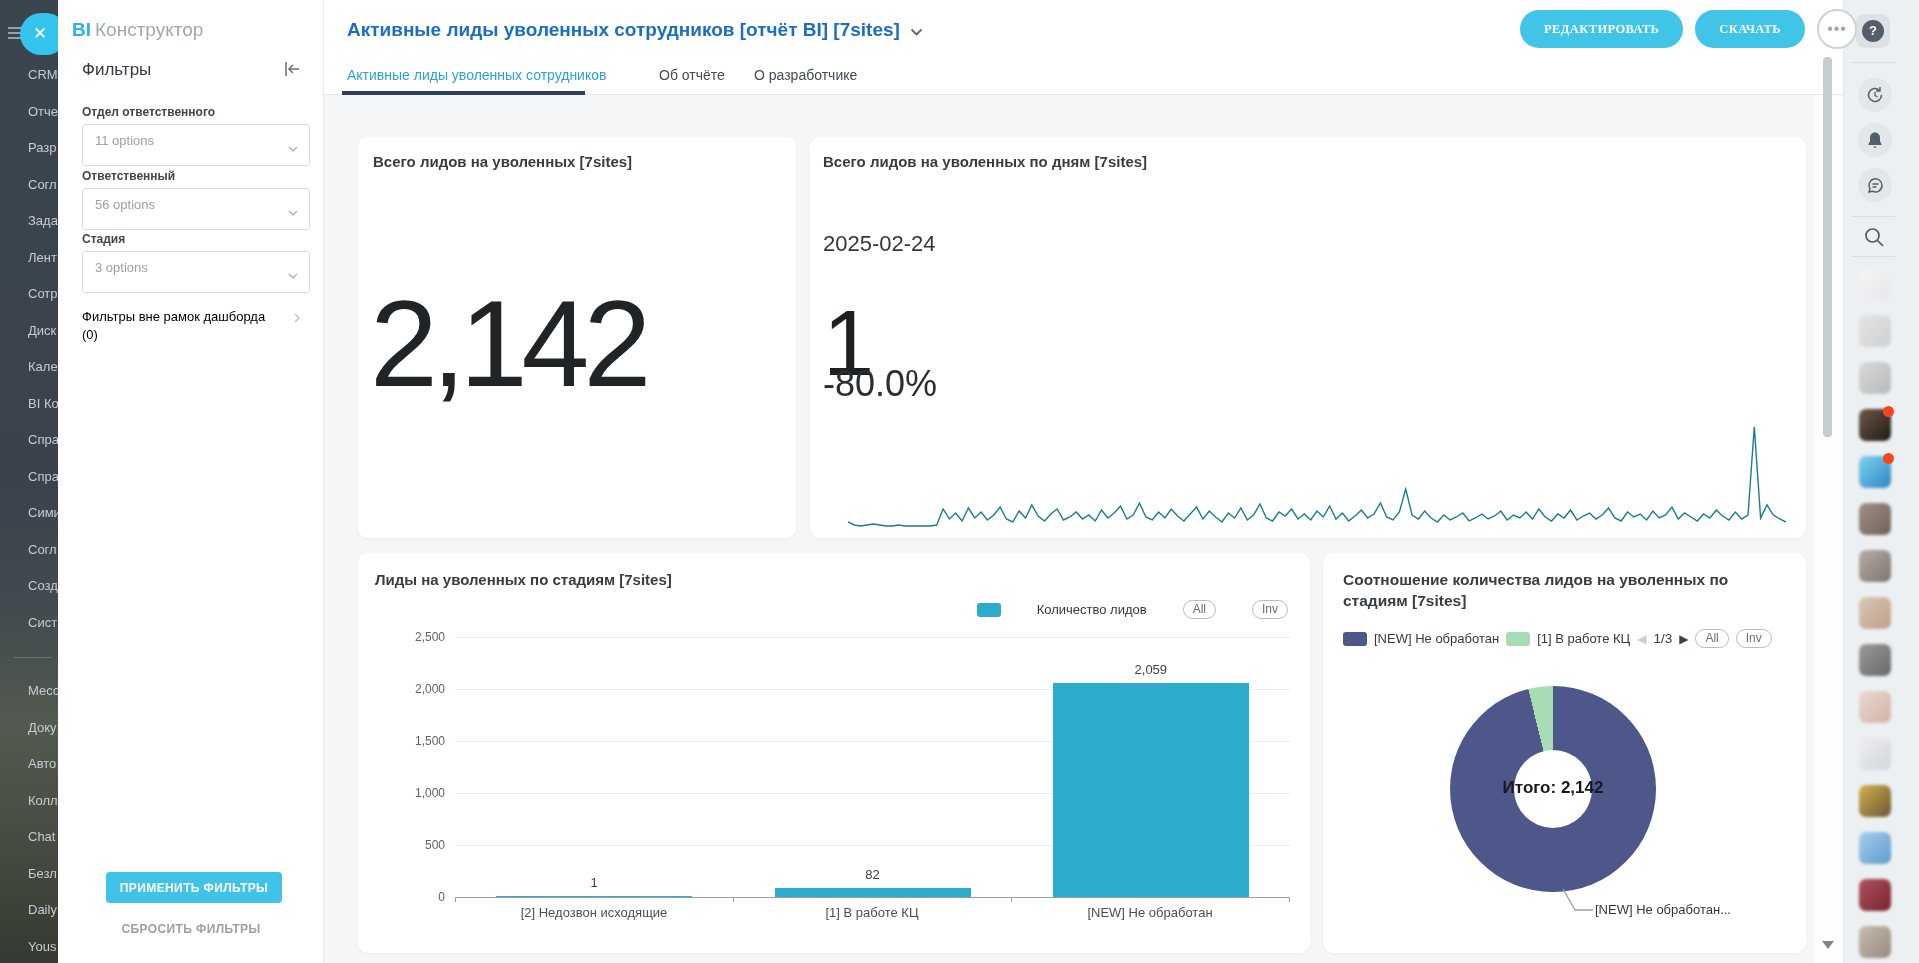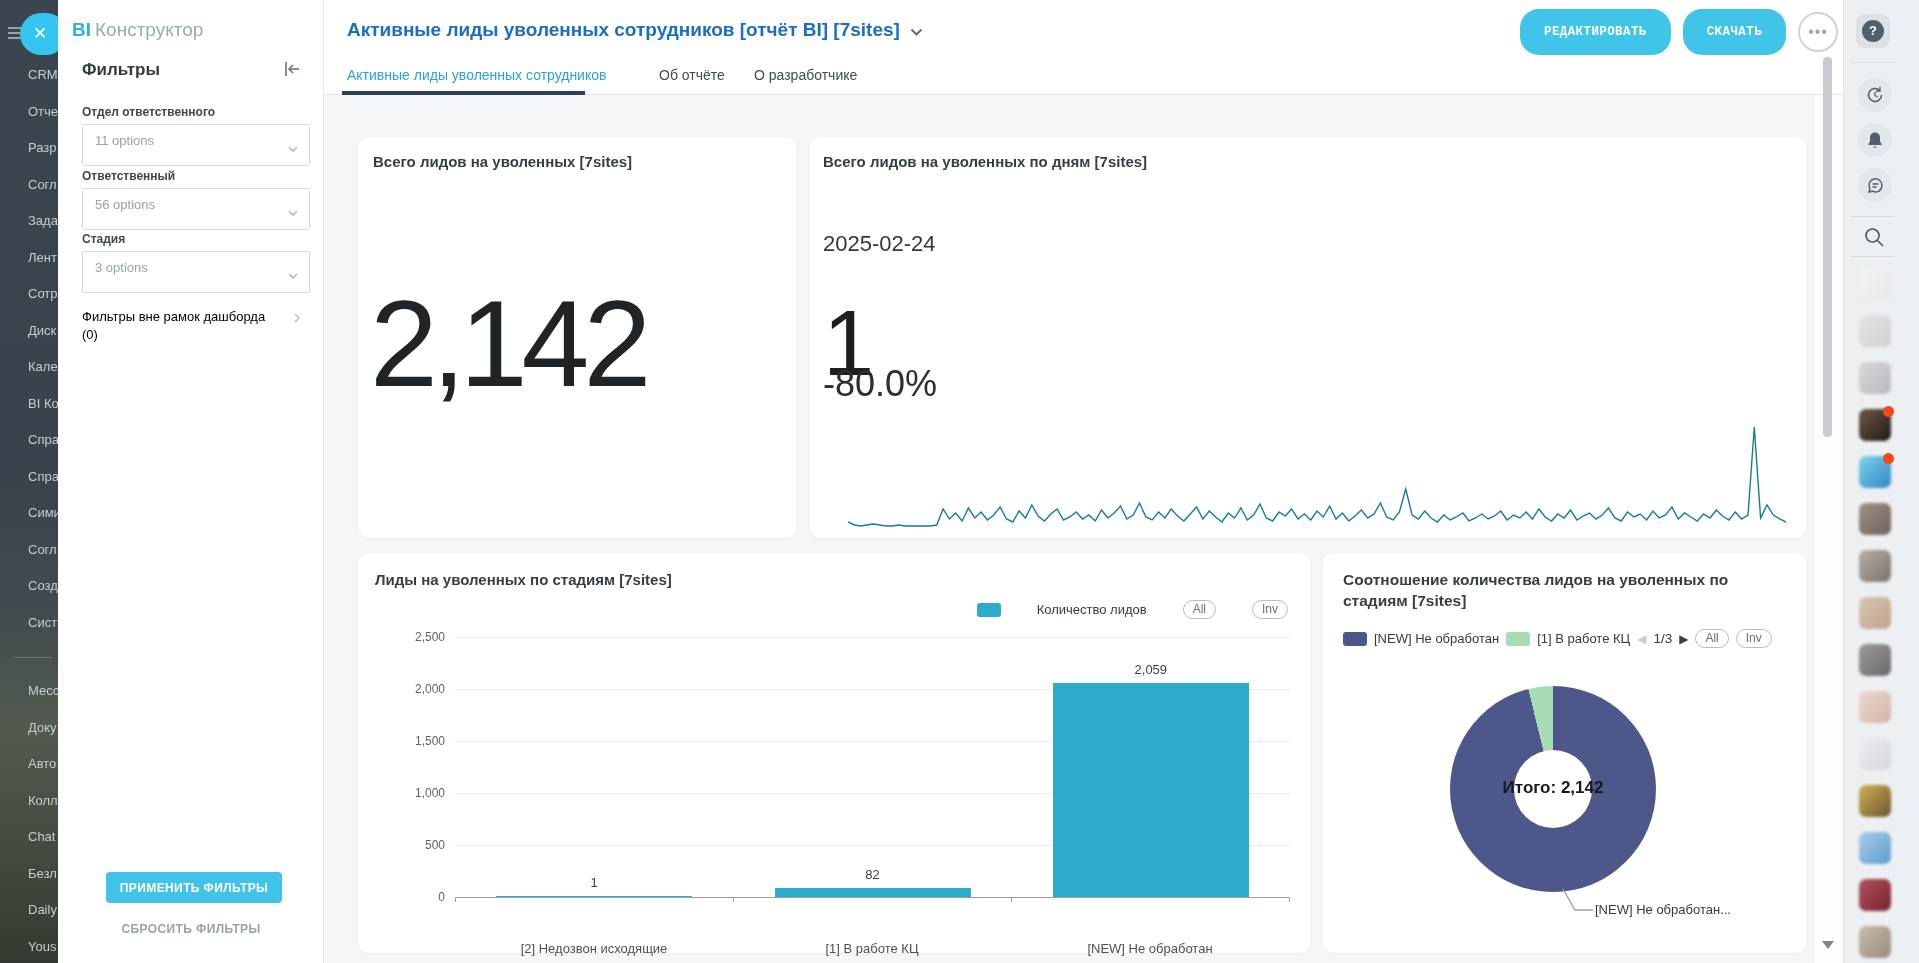--- a/index.html
+++ b/index.html
@@ -19,40 +19,40 @@
   .dark-nav.bottom { top:684px; }
   .dark-nav .nav-item { color:#c6ccd2; font-size:13px; line-height:14.5px; white-space:nowrap; width:34px; overflow:hidden; }
   .dark-divider { position:absolute; left:14px; top:657px; width:38px; height:1px; background:#6d746c; }
 
   
   .filter-panel { position:absolute; left:58px; top:0; width:266px; height:963px; background:#fff; z-index:2;
     border-right:1px solid #e8ebee; }
   .logo { position:absolute; left:14px; top:19px; font-size:19px; }
   .logo .bi { color:#2cb2e8; font-weight:700; }
   .logo .rest { color:#9ea8b1; font-weight:400; margin-left:4px; }
-  .filters-title { position:absolute; left:24px; top:60px; font-size:17px; font-weight:700; color:#333a41; }
+  .filters-title { position:absolute; left:24px; top:60px; font-size:17px; font-weight:400; color:#333a41; }
   .collapse-btn { position:absolute; right:22px; top:60px; width:18px; height:18px; color:#6b7680; }
   .f-label { position:absolute; left:24px; font-size:12px; font-weight:700; color:#3f4650; }
   .f-select { position:absolute; left:24px; width:228px; height:42px; border:1px solid #d6dbe0; border-radius:3px;
     background:#fff; font-size:13px; color:#9ba1a8; line-height:31px; padding-left:12px; }
   .f-select .chev { position:absolute; right:10px; top:10px; width:12px; height:12px; color:#aab1b8; }
   .outside { position:absolute; left:24px; top:308px; width:206px; font-size:13px; color:#000000; line-height:18px; }
   .outside-chev { position:absolute; right:20px; top:310px; width:12px; height:12px; color:#b9bfc6; }
   .apply-btn { position:absolute; left:48px; top:872px; width:176px; height:31px; border:none; border-radius:4px;
     background:#3fc3e8; color:#fff; font-size:12px; font-weight:700; letter-spacing:.4px; font-family:inherit; cursor:pointer; }
   .reset-btn { position:absolute; left:0; top:922px; width:266px; text-align:center; font-size:12px; font-weight:700;
     letter-spacing:.4px; color:#9aa1a8; background:none; border:none; font-family:inherit; cursor:pointer; }
 
   
   .topbar { position:absolute; left:324px; top:0; width:1519px; height:57px; background:#fff; z-index:1; }
   .page-title { position:absolute; left:23px; top:17px; font-size:19px; font-weight:600; color:#1b6ec2; display:flex; align-items:center; gap:10px; }
   .title-chev { color:#5a6470; margin-top:3px; }
   .actions { position:absolute; left:1520px; top:9px; z-index:3; display:flex; align-items:center; gap:12px; }
-  .pill-btn { height:46px; border:none; border-radius:19px; background:#40c4e8; color:#fff; font-size:12.5px;
-    font-weight:700; letter-spacing:.4px; padding:8px 24px; font-family:Liberation Mono, monospace; cursor:pointer; }
+  .pill-btn { height:38px; border:none; border-radius:19px; background:#40c4e8; color:#fff; font-size:12.5px;
+    font-weight:700; letter-spacing:.4px; padding:8px 24px; font-family:Liberation Serif, serif; cursor:pointer; }
   .dots-btn { width:40px; height:40px; border-radius:50%; border:2px solid #cdd3d8; background:#fff; color:#a0a6ac;
     font-size:16px; letter-spacing:1px; line-height:34px; text-align:center; cursor:pointer; }
   .tabsrow { position:absolute; left:324px; top:57px; width:1519px; height:38px; background:#fff;
     border-bottom:1px solid #e5e8eb; z-index:1; }
   .tab { position:absolute; top:10px; font-size:14px; color:#424a54; cursor:pointer; }
   .tab.active { color:#29a3d8; }
   .tab-underline { position:absolute; left:18px; bottom:-1px; top:auto; height:4px; width:243px; background:#2e405e; }
 
   
   .card { position:absolute; background:#fff; border-radius:10px; box-shadow:0 1px 3px rgba(50,60,70,.05); }
@@ -73,21 +73,21 @@
   #card-bar .legend-row { top:47px; right:22px;gap:36px; }
   .swatch { width:24px; height:14px; border-radius:3px; }
   .pill-toggle { border:1px solid #b6bcc3; border-radius:11px; background:#fff; color:#6a7178; font-size:12px;
     padding:1px 9px 2px; font-family:inherit; cursor:pointer; }
   .plot { position:absolute; left:97px; top:84px; width:835px; height:260px; }
   .gridline { position:absolute; left:0; width:100%; height:1px; background:#e9edf2; }
   .gridline.zero { background:#9aa0a6; }
   .ytick { position:absolute; right:calc(100% + 10px); width:60px; text-align:right; font-size:12px; color:#5c636b; }
   .bar { position:absolute; width:196px; background:#2cabcd; }
   .bar-label { position:absolute; width:140px; text-align:center; font-size:13px; color:#3a3f45; }
-  .cat-label { position:absolute; top:352px; width:278px; text-align:center; font-size:13px; color:#4a5058;margin-top:36px; }
+  .cat-label { position:absolute; top:352px; width:278px; text-align:center; font-size:13px; color:#4a5058; }
   .axis-tick { position:absolute; top:260px; width:1px; height:5px; background:#9aa0a6; }
 
   
   #card-donut .card-title { left:20px; top:16px; width:436px; font-size:15.5px; line-height:21px; }
   #card-donut .legend-row { left:20px; top:76px; right:auto; gap:7px; }
   .pager-arrow { font-size:12px; line-height:14px; }
   .pager-arrow.prev { color:#c9ced3; }
   .pager-arrow.next { color:#39404a; }
   .pager-num { font-size:13.5px; color:#333a40; }
   .donut { position:absolute; left:127px; top:133px; width:206px; height:206px; border-radius:50%; }

